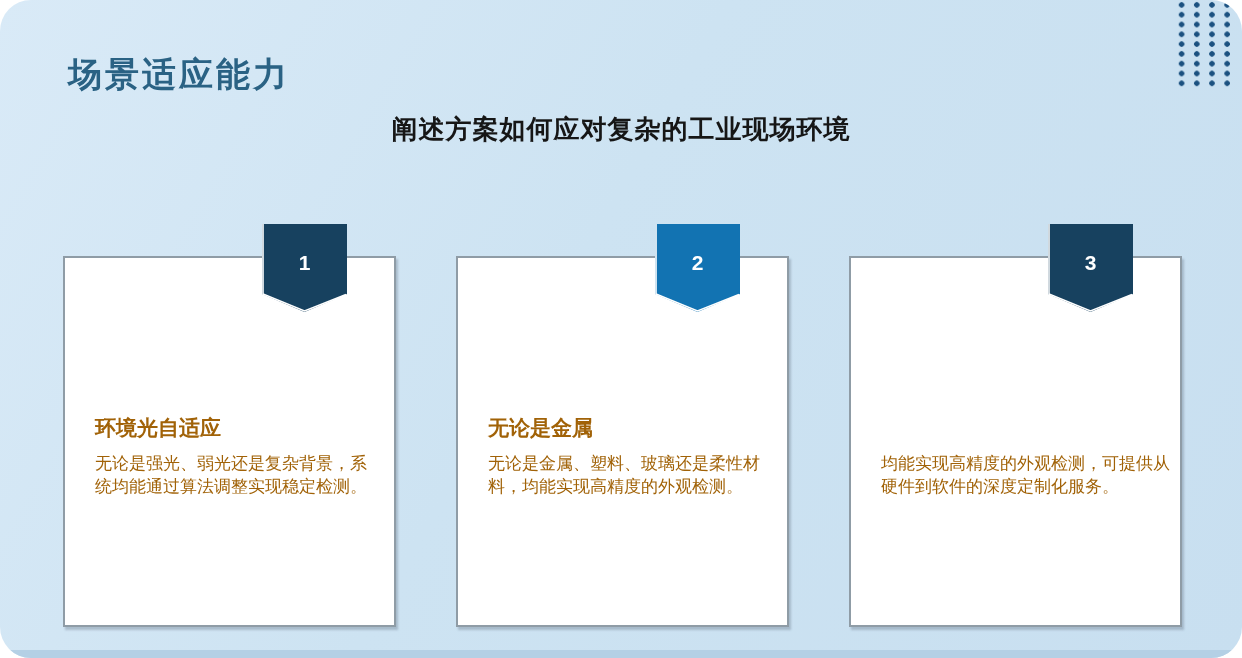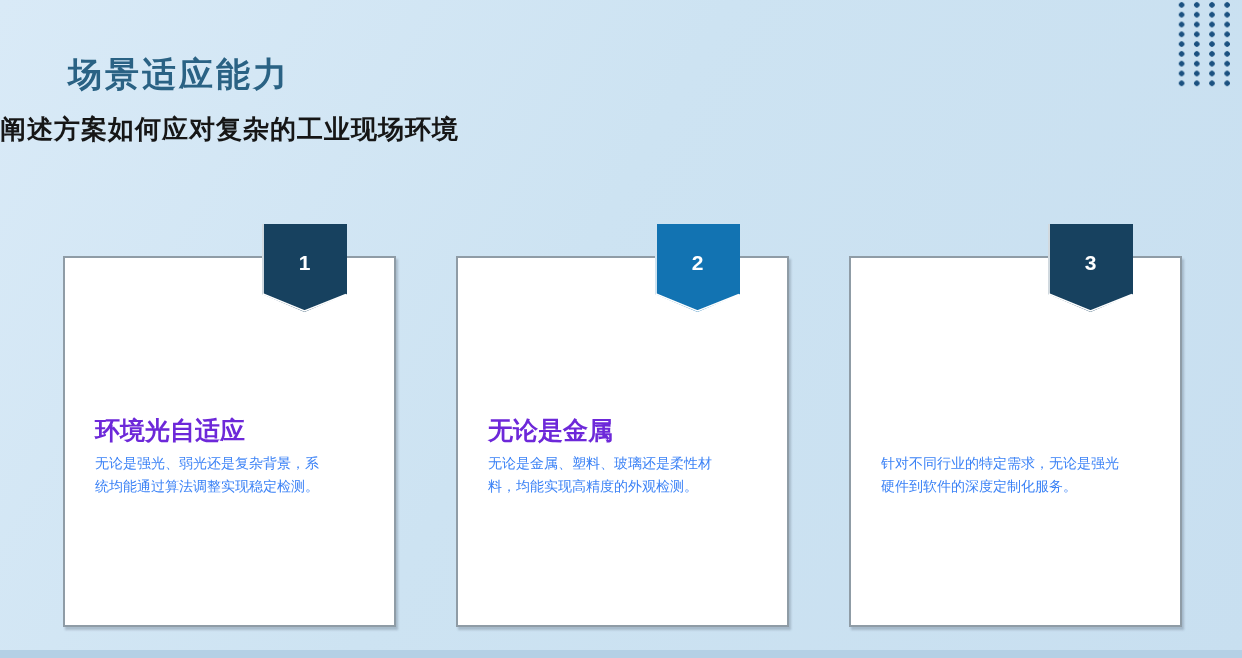--- a/index.html
+++ b/index.html
@@ -7,36 +7,38 @@
   body {
     font-family: "Liberation Sans", sans-serif;
     overflow: hidden;
   }
   .slide {
     position: relative;
     width: 1242px;
     height: 658px;
     background: linear-gradient(120deg, #d9eaf7 0%, #cde3f2 45%, #c8dff0 100%);
     overflow: hidden;
+    border-radius: 31px;
   }
   .page-title {
     position: absolute;
     left: 68px;
     top: 52px;
     font-family: "DejaVu Serif", serif;
     font-size: 34px;
     font-weight: 600;
     letter-spacing: 3px;
     color: #2a6284;
   }
   .subtitle {
     position: absolute;
     left: 0;
     top: 112px;
     width: 1242px;
+    text-align: center;
     font-size: 26px;
     font-weight: 800;
     letter-spacing: 1px;
     color: #161616;
   }
   .dots {
     position: absolute;
     left: 1174px;
     top: 0;
     width: 62px;
@@ -71,32 +73,32 @@
     width: 100%;
     text-align: center;
     font-size: 21px;
     font-weight: bold;
     color: #ffffff;
   }
   .card-title {
     position: absolute;
     left: 30px;
     top: 156px;
-    font-size: 25px;
+    font-size: 21px;
     font-weight: 800;
-    color: #6d28d9;
+    color: #a16207;
   }
   .card-body {
     position: absolute;
     left: 30px;
     top: 194px;
     width: 298px;
-    font-size: 14px;
+    font-size: 17px;
     line-height: 23px;
-    color: #3b82f6;
+    color: #a16207;
     white-space: pre;
   }
   .bottom-strip {
     position: absolute;
     left: 0;
     bottom: 0;
     width: 1242px;
     height: 8px;
     background: #b4d0e5;
   }
@@ -139,19 +141,19 @@
   </div>
 
   <div class="card card-3">
     <div class="ribbon">
       <svg viewBox="0 0 85 88" xmlns="http://www.w3.org/2000/svg">
         <polygon points="0,0 85,0 85,70 42.5,88 0,70" fill="#17415f"></polygon>
         <path d="M1,0 L1,70 L42.5,87 L84,70.5" fill="none" stroke="#ffffff" stroke-width="1.6"></path>
       </svg>
       <span class="ribbon-num">3</span>
     </div>
-    <div class="card-body">针对不同行业的特定需求，无论是强光
+    <div class="card-body">均能实现高精度的外观检测，可提供从
 硬件到软件的深度定制化服务。</div>
   </div>
 
   <div class="bottom-strip"></div>
 
 </div>
 
 </body></html>

